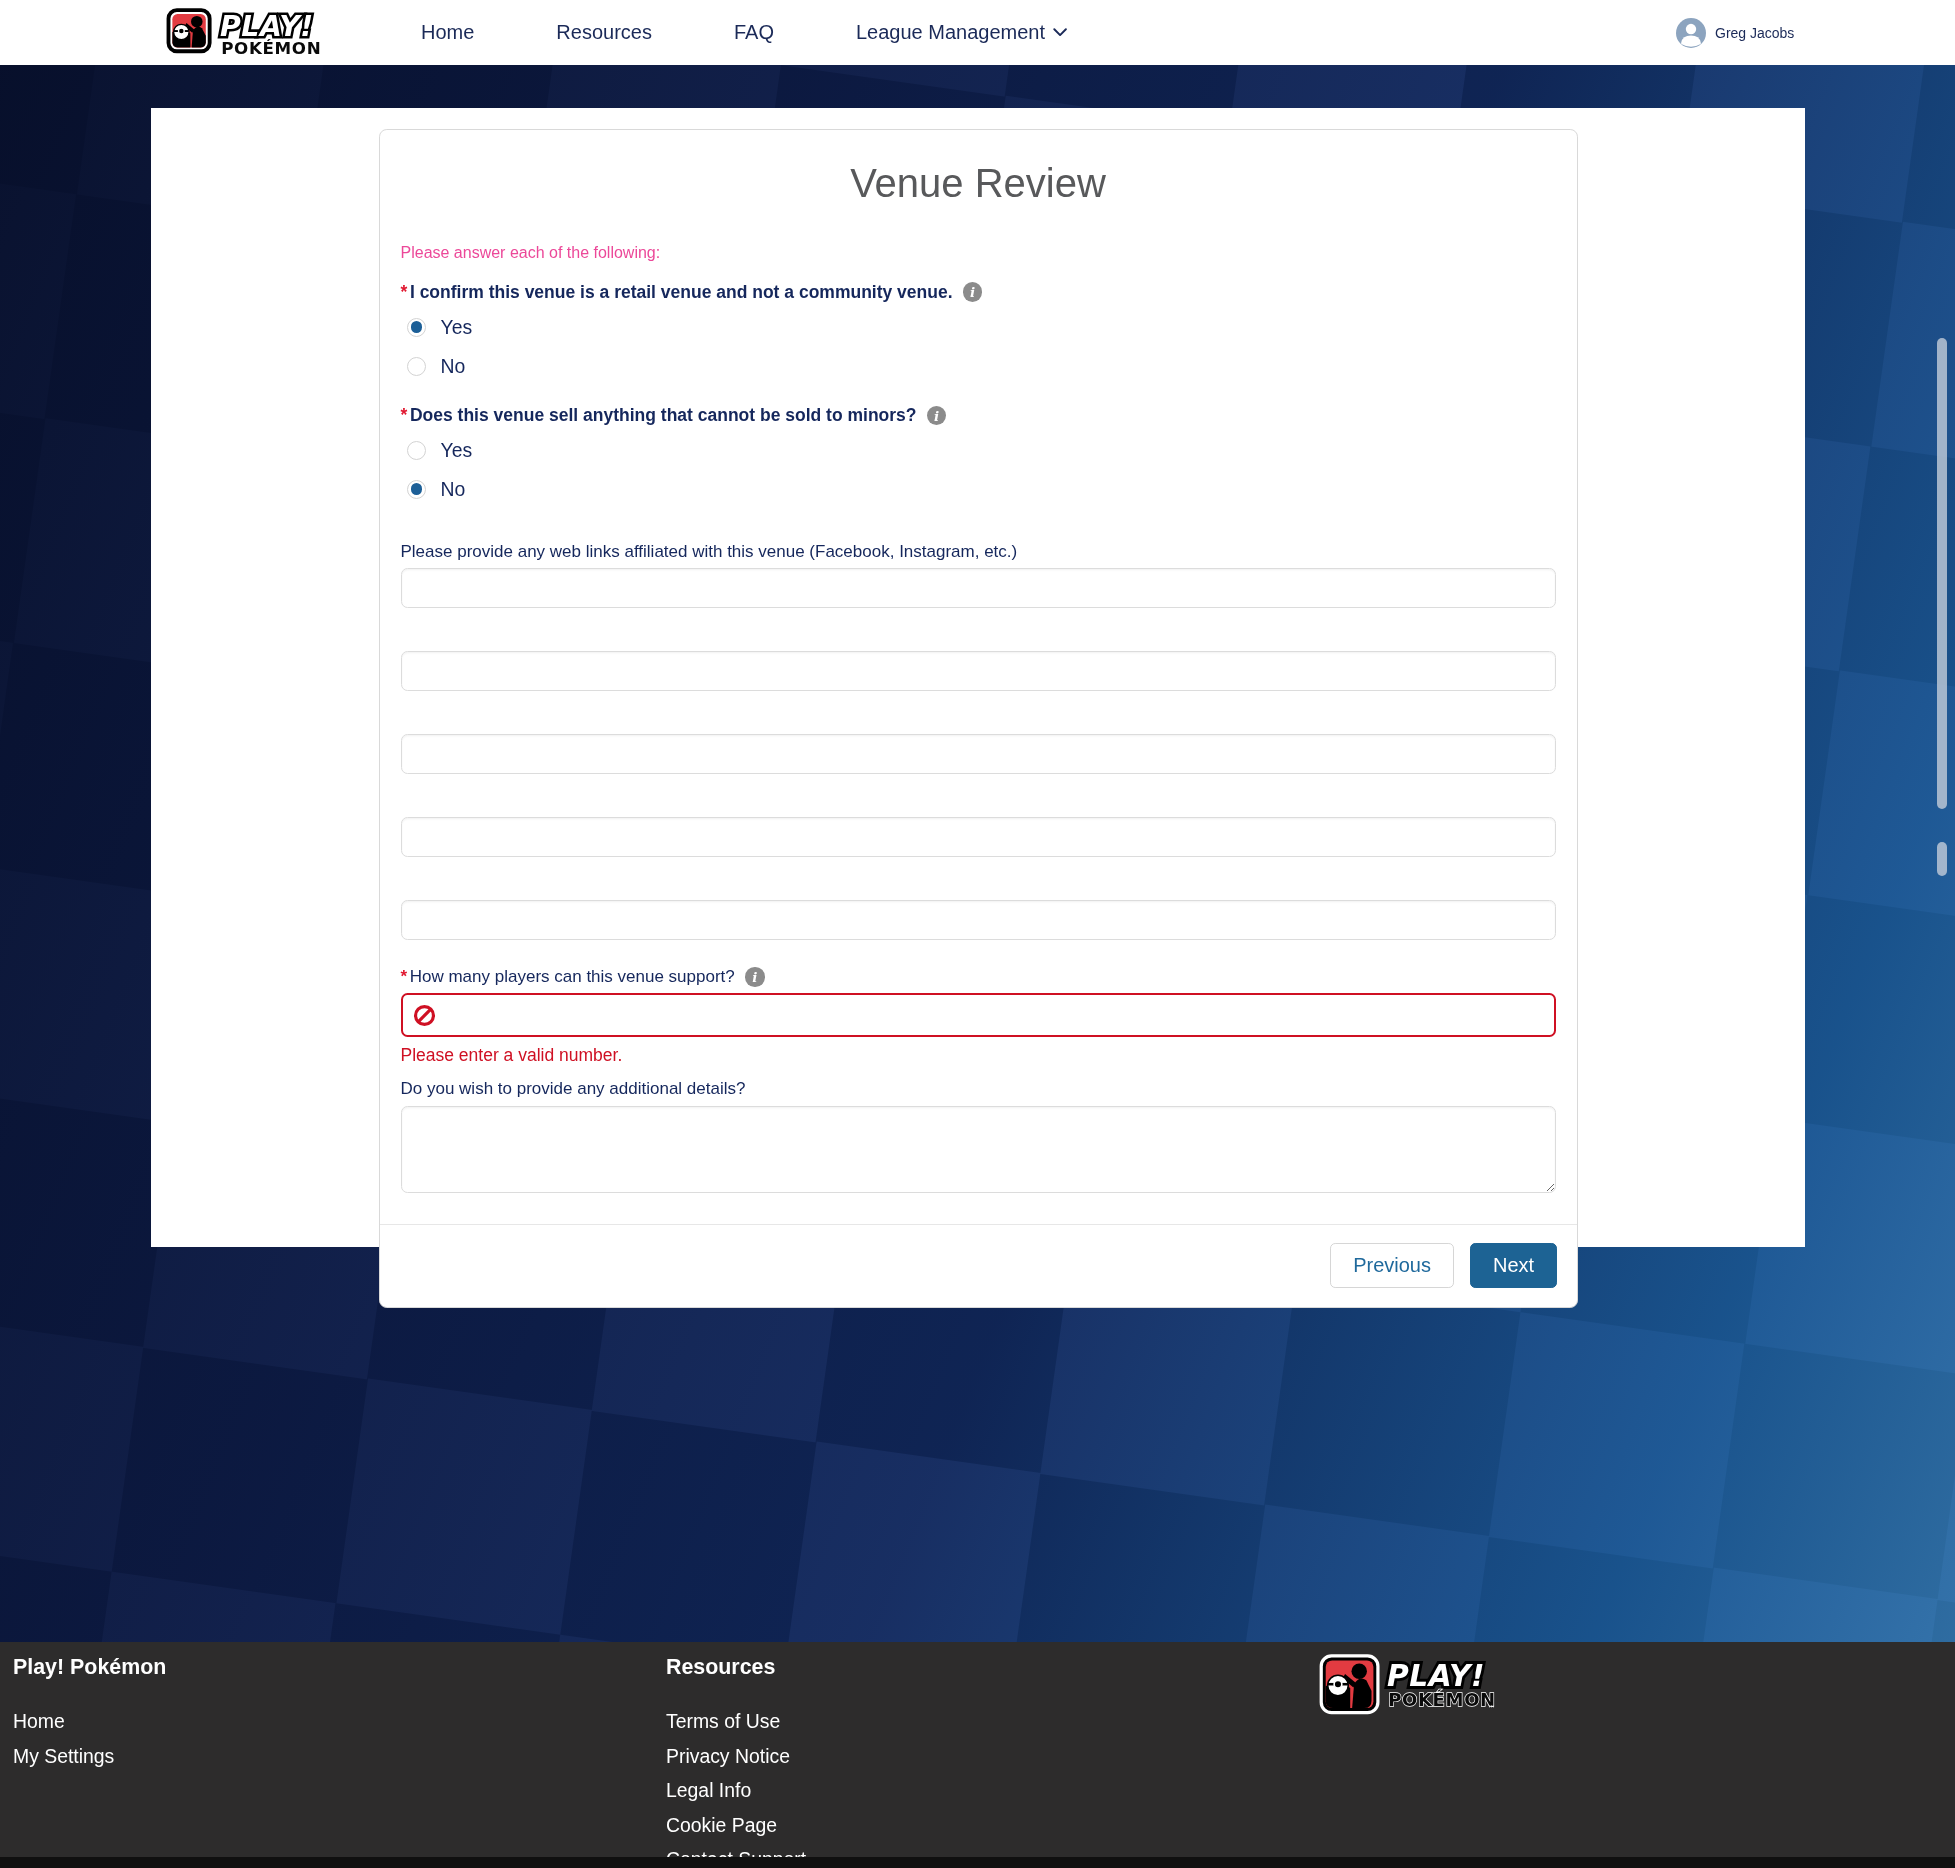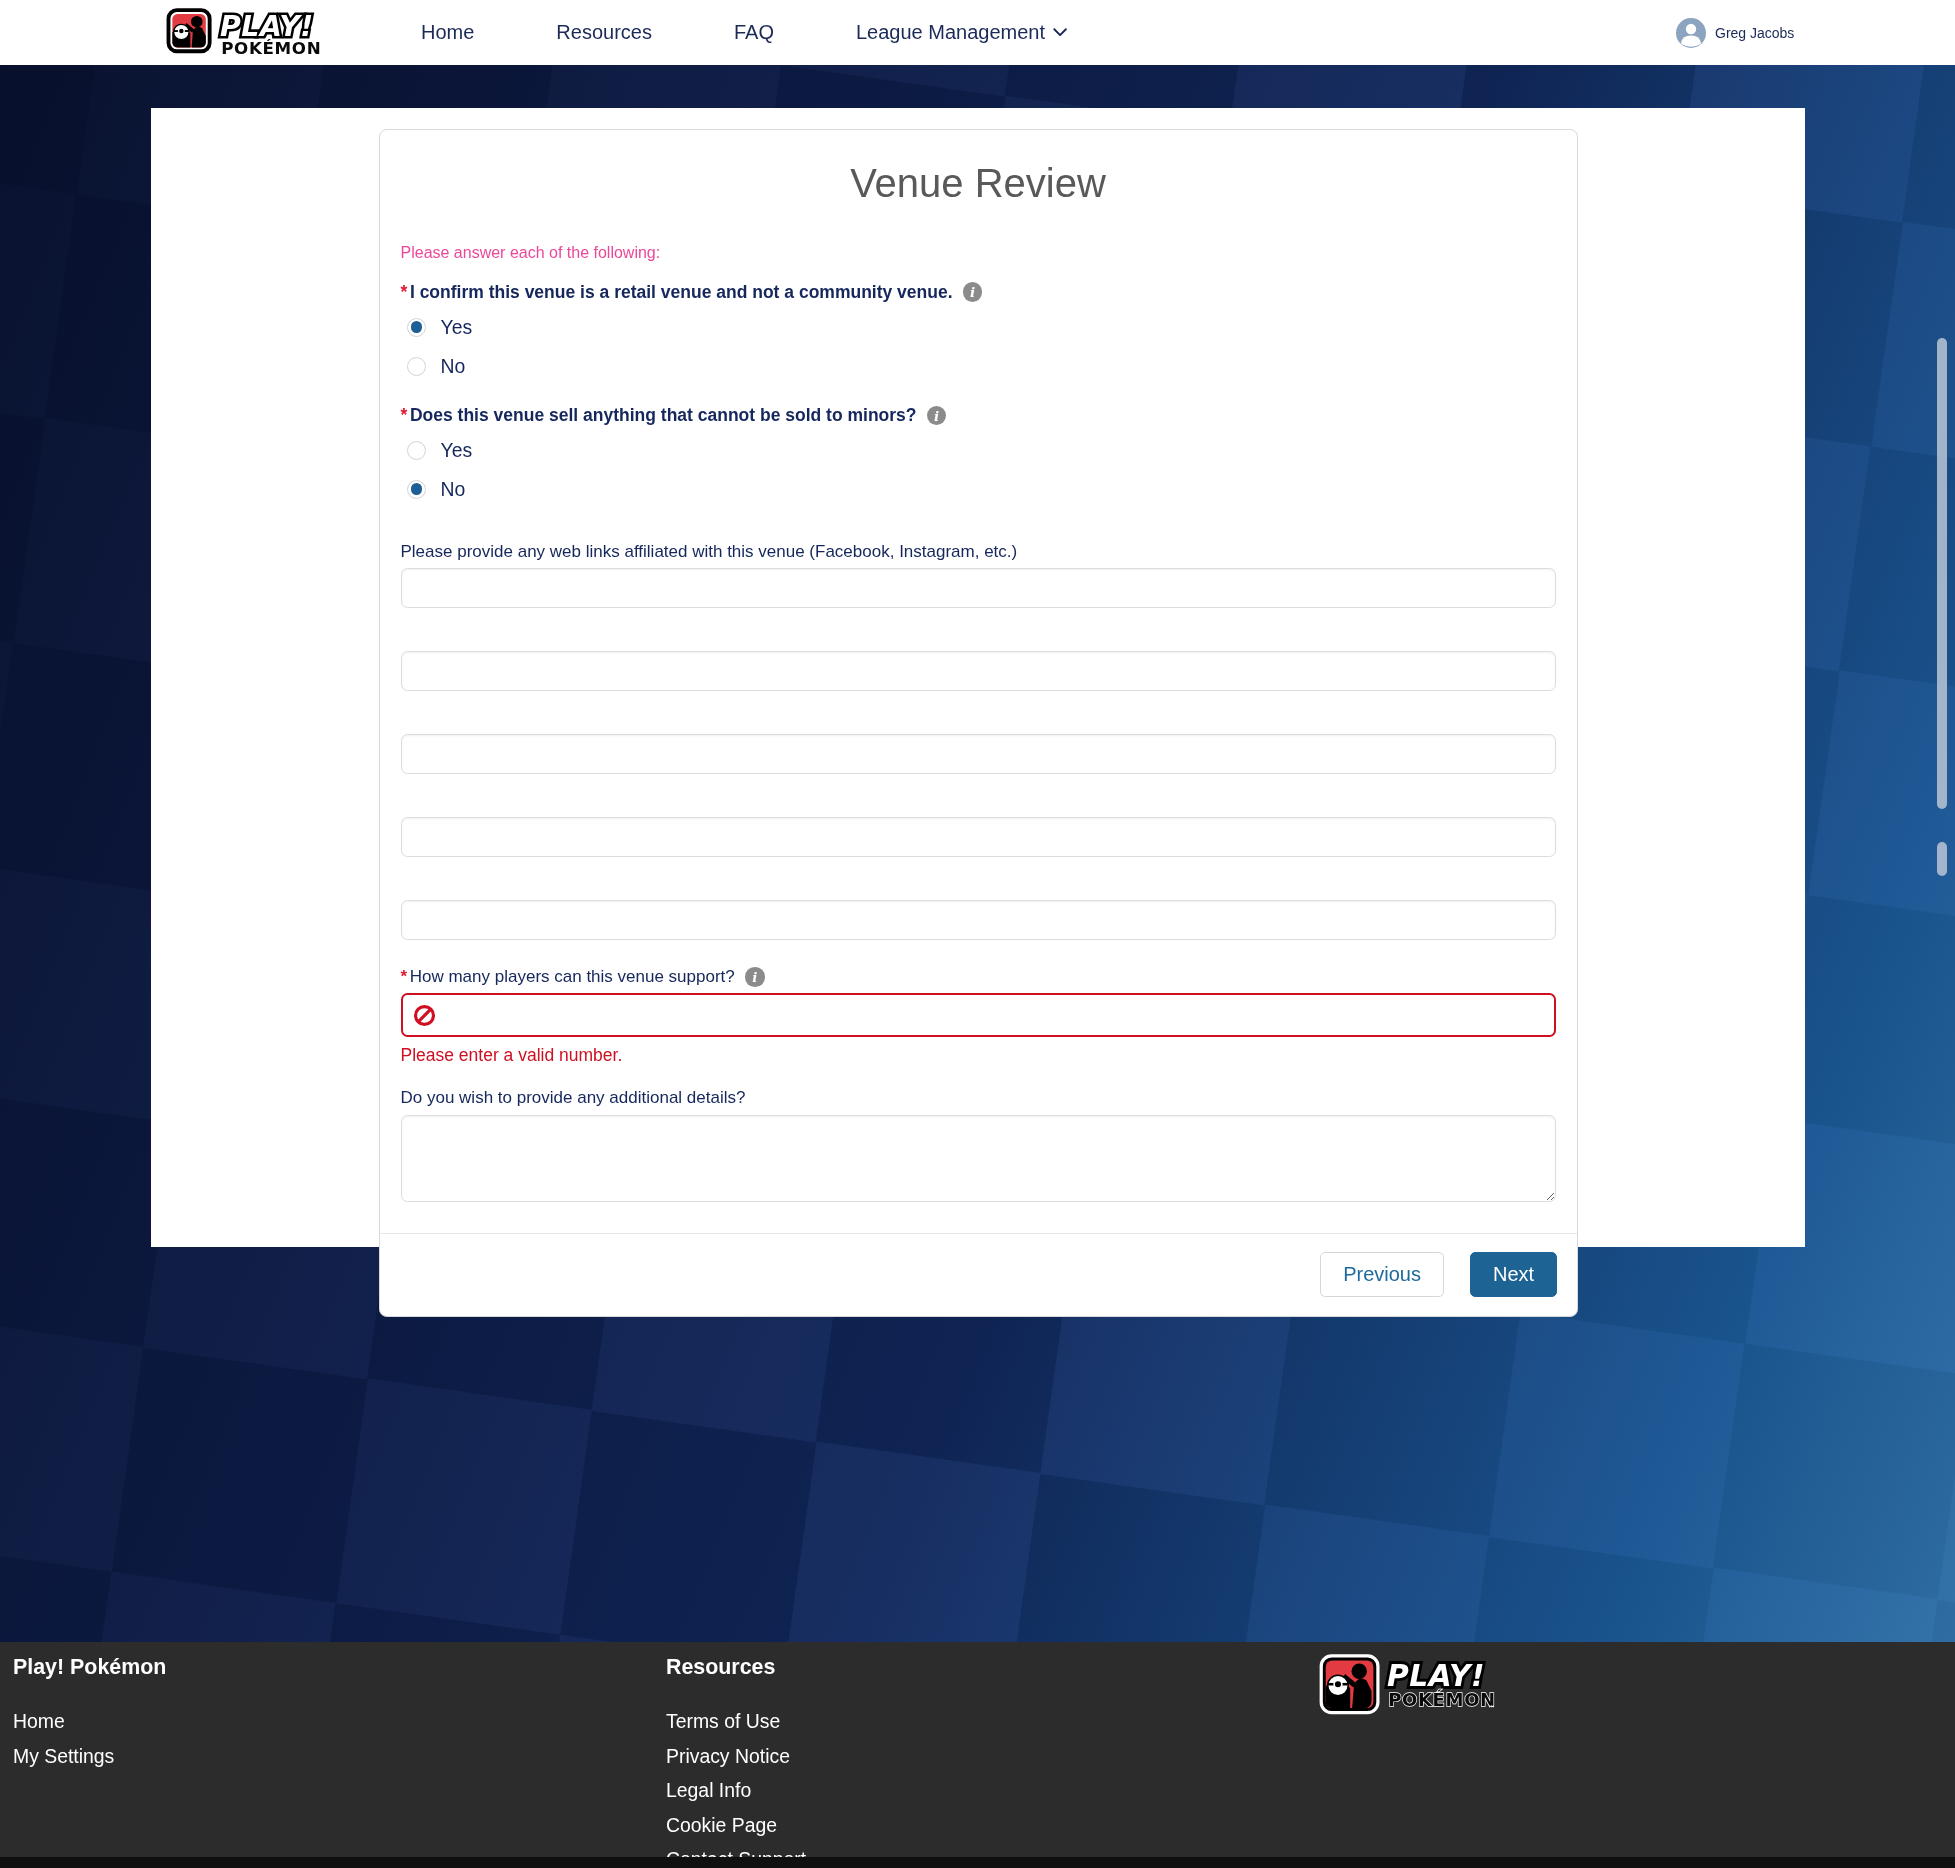--- a/index.html
+++ b/index.html
@@ -53,21 +53,21 @@
 
   .error-input { display:flex; align-items:center; width:100%; height:44px; margin-top:6.5px; padding:0 10.4px;
     border:2.6px solid #cf1023; border-radius:6.5px; background:#fff; }
   .error-input input { border:none; outline:none; flex:1; height:100%; font-size:18px; color:#15275c; font-family:inherit; margin-left:7.8px; }
   .error-msg { margin-top:7.8px; font-size:17.5px; color:#cf1023; }
 
   .details-area { display:block; width:100%; height:87px; margin-top:6.5px; padding:9px 13px;
     border:1.3px solid #dcdcdc; border-radius:6.5px; box-shadow:inset 0 1.3px 1.9px rgba(0,0,0,.05);
     font-size:18px; color:#15275c; font-family:inherit; outline:none; resize:vertical; }
 
-  .card-footer { margin-top:31px; border-top:1.3px solid #e7e7e7; padding:18px 19.4px 19.4px; display:flex; justify-content:flex-end; gap:26px; }
+  .card-footer { margin-top:31px; border-top:1.3px solid #e7e7e7; padding:18px 19.4px 19.4px; display:flex; justify-content:flex-end; gap:16px; }
   .btn { height:45px; padding:0 22px; border-radius:5.2px; font-size:20px; font-family:inherit;
     display:inline-flex; align-items:center; justify-content:center; cursor:pointer; }
   .btn-prev { background:#fff; border:1.3px solid #d6d6d6; color:#1f699c; }
   .btn-next { background:#1d6394; border:1.3px solid #1d6394; color:#fff; }
 
   
   .site-footer { position:absolute; top:1642px; left:0; width:1955px; height:240px; background:#2d2c2c; color:#fff; z-index:4; }
   .f-col { position:absolute; top:13px; }
   .f-col1 { left:13px; }
   .f-col2 { left:666px; }
@@ -191,21 +191,21 @@
       </div>
       <div class="error-input">
         <svg width="23" height="23" viewBox="0 0 36 36">
           <circle cx="18" cy="18" r="14" fill="none" stroke="#cf1023" stroke-width="5"></circle>
           <line x1="8.5" y1="27.5" x2="27.5" y2="8.5" stroke="#cf1023" stroke-width="5"></line>
         </svg>
         <input type="text" value="" style="">
       </div>
       <div class="error-msg">Please enter a valid number.</div>
 
-      <div class="field-label" style="margin-top:22px;">Do you wish to provide any additional details?</div>
+      <div class="field-label" style="margin-top:13px;">Do you wish to provide any additional details?</div>
       <textarea class="details-area" style=""></textarea>
     </div>
 
     <div class="card-footer">
       <button class="btn btn-prev">Previous</button>
       <button class="btn btn-next">Next</button>
     </div>
   </section>
 </main>
 

